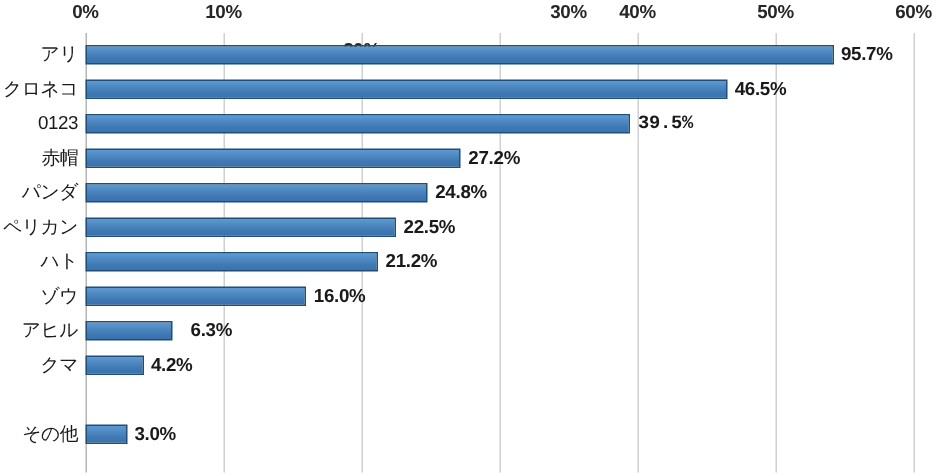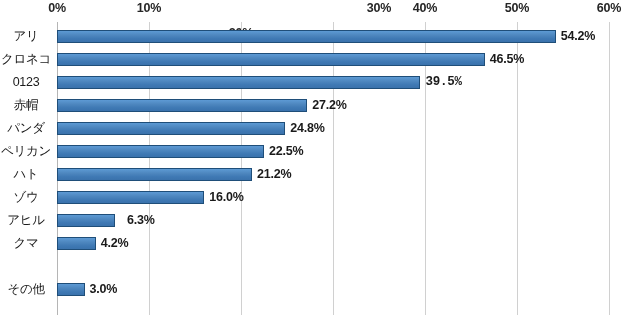--- a/index.html
+++ b/index.html
@@ -74,21 +74,21 @@
     width: 633px;
     height: 23px;
   }
   .cat-label {
     position: absolute;
     left: 0;
     top: 0;
     width: 52px;
     height: 23px;
     line-height: 23px;
-    text-align: center;
+    text-align: right;
     font-size: 12.5px;
     color: #1a1a1a;
     white-space: nowrap;
     letter-spacing: -0.3px;
   }
   .bar {
     position: absolute;
     left: 57px;
     top: 5px;
     height: 13px;
@@ -133,21 +133,21 @@
       <div class="gridline" style="left: 276px;"></div>
       <div class="gridline" style="left: 368px;"></div>
       <div class="gridline" style="left: 460px;"></div>
       <div class="gridline" style="left: 552px;"></div>
     </div>
 
   <div class="rows-layer">
       <div class="row" style="top: 3px;">
         <div class="cat-label">アリ</div>
         <div class="bar" style="width: 498.64px;"></div>
-        <div class="value-label" style="left: 560.64px;">54.2%</div>
+        <div class="value-label" style="left: 560.64px;">95.7%</div>
       </div>
       <div class="row" style="top: 26px;">
         <div class="cat-label">クロネコ</div>
         <div class="bar" style="width: 427.8px;"></div>
         <div class="value-label" style="left: 489.8px;">46.5%</div>
       </div>
       <div class="row" style="top: 49px;">
         <div class="cat-label">0123</div>
         <div class="bar" style="width: 363.4px;"></div>
         <div class="value-label" style="left: 425.4px; font-family: Liberation Mono, monospace;">39.5%</div>

